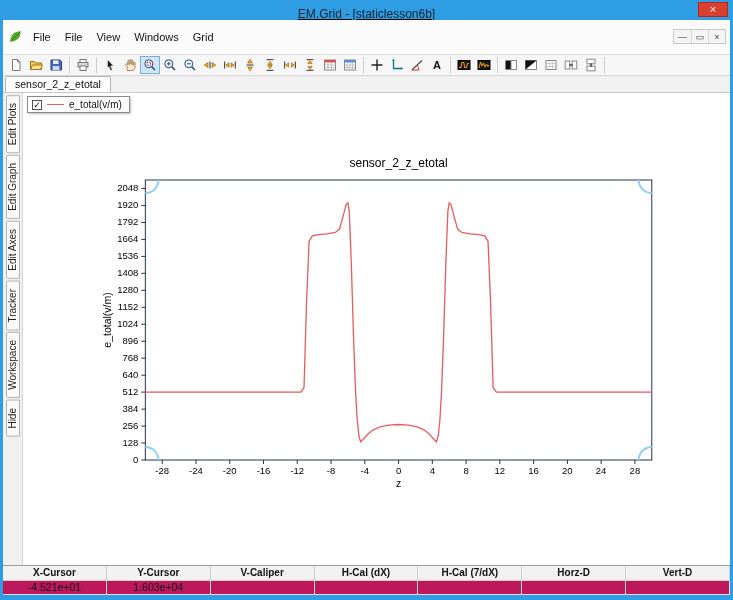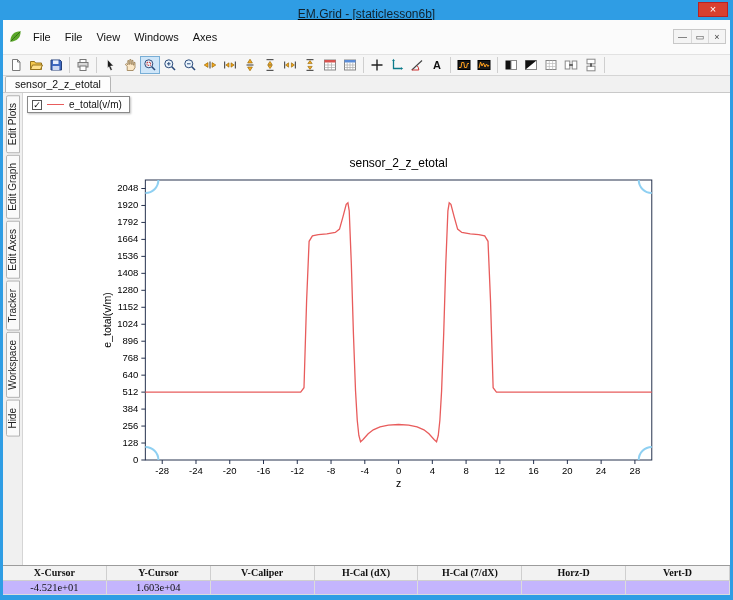--- a/index.html
+++ b/index.html
@@ -56,24 +56,24 @@
   
   .legend{position:absolute;top:3px;left:4px;background:#fff;border:1px solid #8a8a8a;
     box-shadow:1px 1px 2px rgba(0,0,0,.25);display:flex;align-items:center;gap:5px;
     padding:2px 7px 2px 4px;z-index:5;}
   .cb{width:10px;height:10px;border:1px solid #555;background:#fff;font-size:9px;
     line-height:9px;text-align:center;color:#111;}
   .legend-line{width:17px;height:0;border-top:1.5px solid #e85c5c;display:inline-block;}
   .legend-label{font-size:10px;color:#111;}
   
   .statusbar{border-top:1px solid #9c9c9c;background:#fff;}
-  .status-grid{display:grid;grid-template-columns:repeat(7,1fr);font-family:Liberation Serif, serif;}
+  .status-grid{display:grid;grid-template-columns:repeat(7,1fr);}
   .st-h{background:#f2f2f2;border-right:1px solid #cfcfcf;border-bottom:1px solid #cfcfcf;
     font-size:10px;font-weight:bold;color:#111;text-align:center;padding:1px 0 2px 0;}
-  .st-v{background:#c4b5fd;border-right:1px solid #dcdcdc;border-bottom:1px solid #dcdcdc;
+  .st-v{background:#be185d;border-right:1px solid #dcdcdc;border-bottom:1px solid #dcdcdc;
     font-size:10.5px;color:#111;text-align:center;height:14px;line-height:13px;}
   .filler{flex:1;background:#fff;}
   text{font-family:"Liberation Sans",sans-serif;}
 </style>
 </head>
 <body>
 
 <div class="window">
 
   <div class="titlebar">
@@ -88,21 +88,21 @@
     <div class="menubar">
       <svg class="app-logo" viewBox="0 0 16 16">
         <path d="M2.5 13.5C2.5 6.5 6.5 2.5 13.5 2.5 13.5 9.5 9.5 13.5 2.5 13.5z" fill="#5aa628"></path>
         <path d="M3 13C7 9 9 7 13 3" stroke="#2e6b12" fill="none" stroke-width="1"></path>
       </svg>
       <span id="menu-items" style="display:flex;">
           <span class="menu-item">File</span>
           <span class="menu-item">File</span>
           <span class="menu-item">View</span>
           <span class="menu-item">Windows</span>
-          <span class="menu-item">Axes</span>
+          <span class="menu-item">Grid</span>
         </span>
       <span class="menubar-spacer"></span>
       <span class="mdi-controls" id="mdi-controls">
           <span class="mdi-btn">—</span>
           <span class="mdi-btn">▭</span>
           <span class="mdi-btn">×</span>
         </span>
     </div>
 
     <div class="toolbar" id="toolbar">

